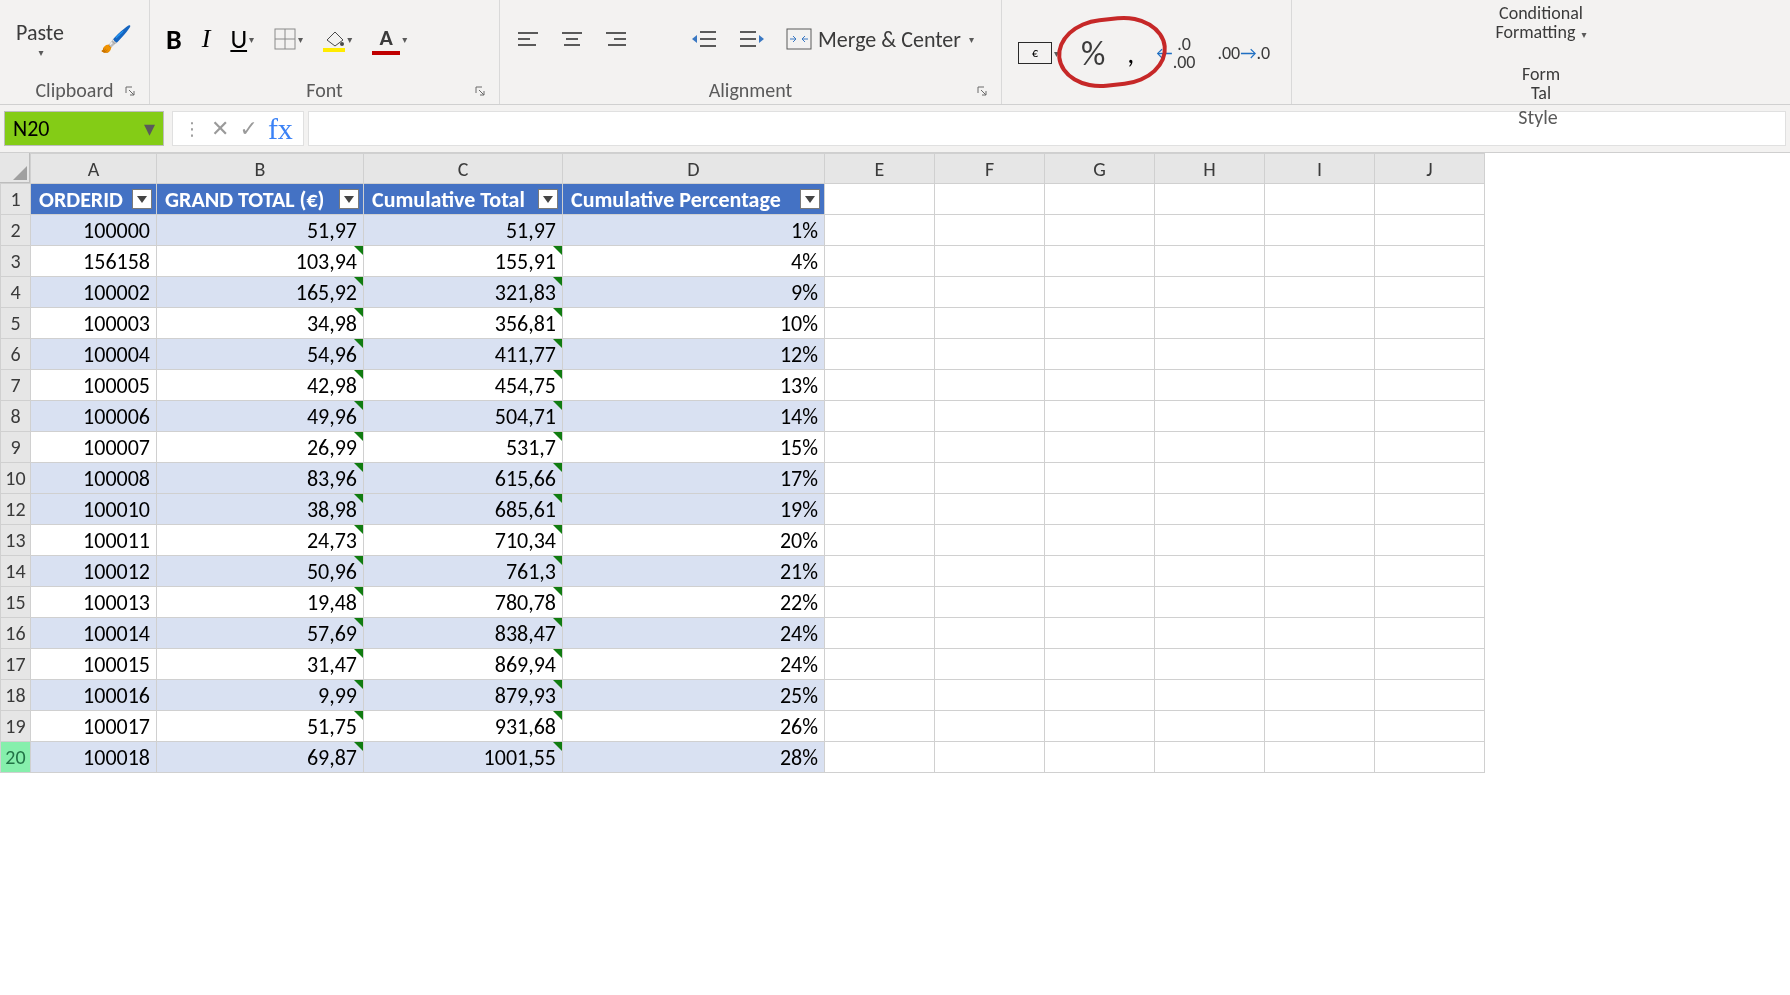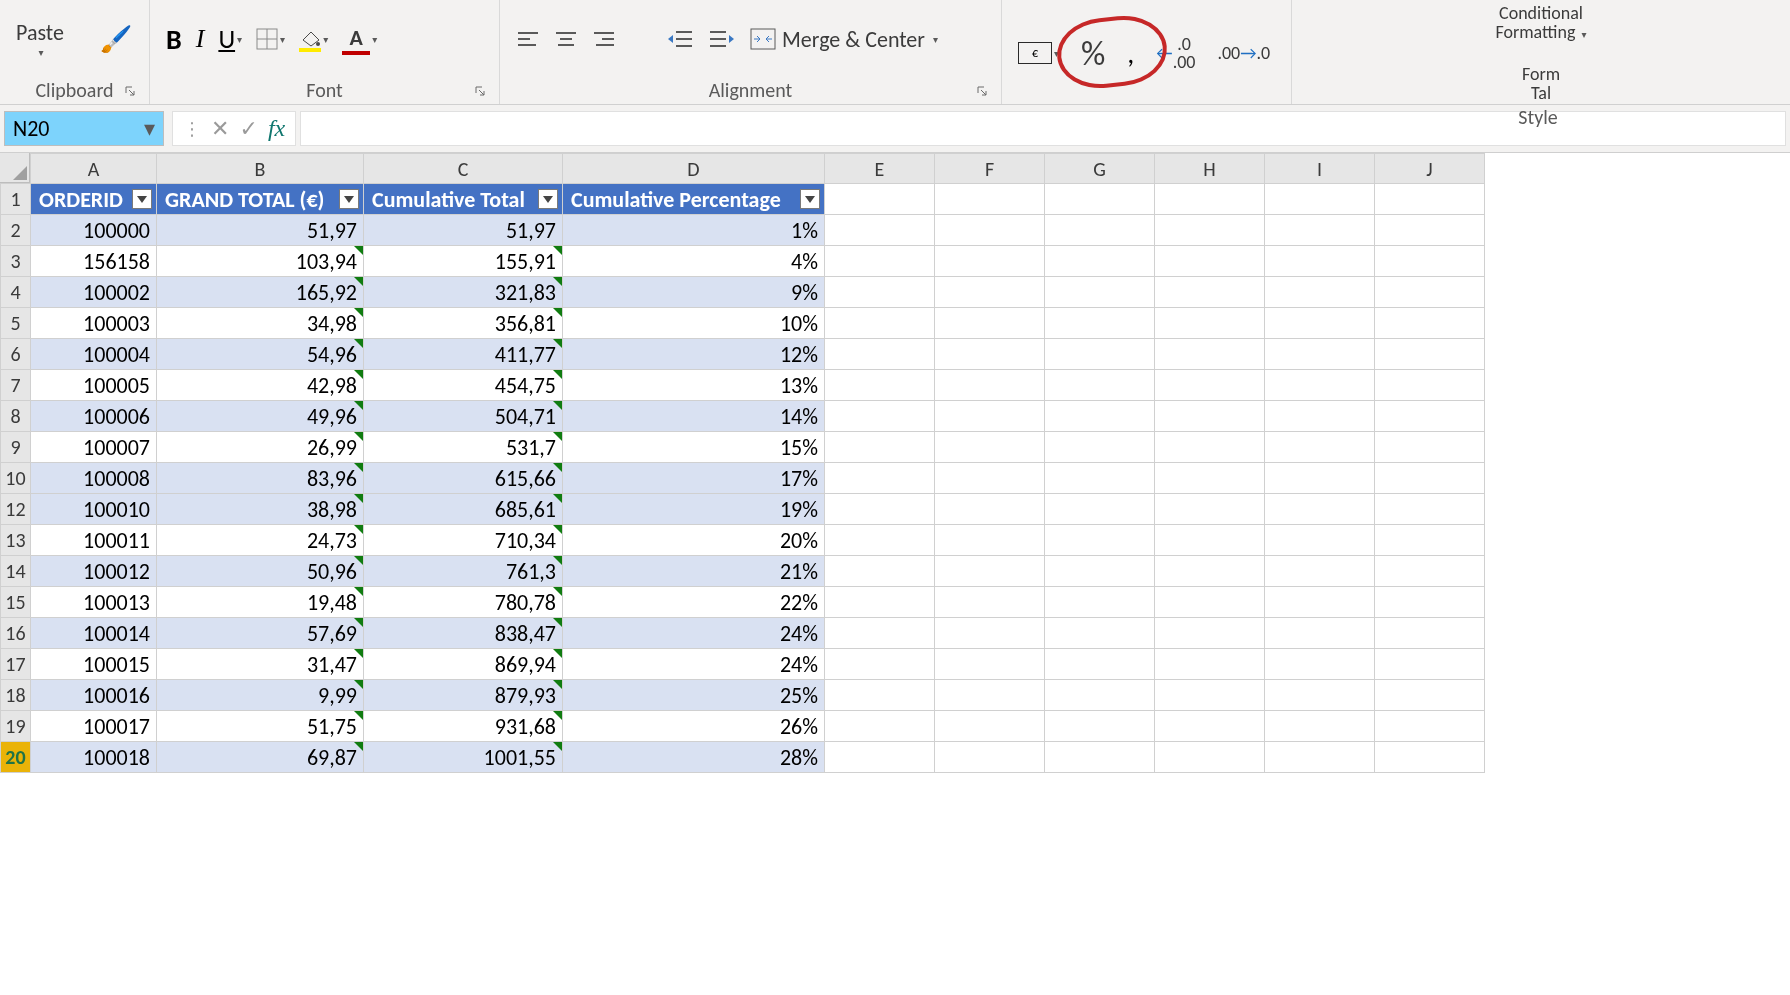--- a/index.html
+++ b/index.html
@@ -1,51 +1,51 @@
 <!DOCTYPE html>
 <html><head>
 <meta charset="utf-8">
 <style>
   * { box-sizing: border-box; margin: 0; padding: 0; font-family: "Segoe UI", Calibri, sans-serif; }
   body { background: #fff; overflow: hidden; width: 1790px; height: 995px; }
 
   
   .ribbon { background: #f3f2f1; border-bottom: 1px solid #d0d0d0; height: 105px; display: flex; align-items: stretch; }
   .ribbon-group { position: relative; display: flex; flex-direction: column; padding: 0 6px; border-right: 1px solid #d9d9d9; }
-  .ribbon-group .tools { flex: 1; display: flex; align-items: center; gap: 6px; padding: 2px 6px 0; }
+  .ribbon-group .tools { flex: 1; display: flex; align-items: center; gap: 12px; padding: 2px 6px 0; }
   .ribbon-group .label-row { height: 28px; display: flex; justify-content: center; align-items: center; font-size: 20px; color: #5a5a5a; position: relative; }
   .ribbon-group .launcher { position: absolute; right: 4px; bottom: 4px; width: 18px; height: 18px; display:flex;align-items:center;justify-content:center;}
   .ribbon-group .launcher svg { width:14px;height:14px; }
 
   .btn { display: inline-flex; align-items: center; justify-content: center; padding: 2px 4px; cursor: pointer; }
   .ribbon .big-btn { flex-direction: column; font-size: 18px; color:#3b3b3b; }
   .caret { font-size: 10px; color:#5a5a5a; margin-left:2px; }
 
   
   .red-circle { position: absolute; border: 4px solid #c62828; border-radius: 50% / 60%; width: 110px; height: 70px; top: -14px; left: -20px; transform: rotate(-6deg); pointer-events: none; }
 
   
   .fbar-row { display: flex; align-items: stretch; height: 48px; border-bottom: 1px solid #cfcfcf; background:#f3f2f1; }
-  .namebox { width: 160px; display:flex; align-items:center; border:1px solid #bdbdbd; background:#7dd3fc; margin:6px 4px; padding:0 8px; font-size:22px; }
+  .namebox { width: 160px; display:flex; align-items:center; border:1px solid #bdbdbd; background:#84cc16; margin:6px 4px; padding:0 8px; font-size:22px; }
   .namebox .dd { margin-left:auto; color:#5a5a5a; }
   .fx-btns { display:flex; align-items:center; gap:10px; padding:0 10px; color:#9a9a9a; border:1px solid #e0e0e0; background:#fff; margin:6px 4px; }
-  .fx-btns .fx { font-style: italic; font-family: "Times New Roman", serif; color:#0f766e; font-size:24px; }
+  .fx-btns .fx { font-family: "Times New Roman", serif; color:#3b82f6; font-size:30px; }
   .formula-input { flex:1; border:1px solid #e0e0e0; background:#fff; margin:6px 4px 6px 0; padding:0 8px; font-size:20px; }
 
   
   .sheet-wrap { position: relative; }
   .corner-select { position:absolute; left:0; top:0; width:30px; height:30px; background:#e6e6e6; border-right:1px solid #bdbdbd; border-bottom:1px solid #bdbdbd; display:flex; align-items:flex-end; justify-content:flex-end; }
   .corner-select::after { content:""; width:0;height:0;border-left:14px solid transparent;border-bottom:14px solid #a0a0a0; margin:2px; }
 
   table.sheet { border-collapse: collapse; table-layout: fixed; }
   table.sheet th, table.sheet td { border: 1px solid #d0d0d0; }
   table.sheet thead th { background:#e6e6e6; font-weight:400; color:#3b3b3b; height:30px; font-size:20px; }
   table.sheet thead th.rowhead { width:30px; }
   table.sheet tbody th.rh { background:#e6e6e6; font-weight:400; text-align:center; font-size:20px; color:#3b3b3b; width:30px; }
-  table.sheet tbody th.rh.sel { background:#eab308; color:#217346; font-weight:700; }
+  table.sheet tbody th.rh.sel { background:#86efac; color:#217346; font-weight:400; }
   table.sheet td { height:31px; font-size:22px; padding:0 6px; text-align:right; vertical-align:middle; position:relative; }
   table.sheet tr.hdr td { background:#4472C4; color:#fff; font-weight:600; text-align:left; padding-left:8px; }
   table.sheet tr.hdr td .fbtn { position:absolute; right:4px; top:50%; transform:translateY(-50%); width:20px;height:20px; background:#fff; border:1px solid #7a7a7a; display:flex;align-items:center;justify-content:center; }
   table.sheet tr.hdr td .fbtn::after { content:""; width:0;height:0;border-left:5px solid transparent;border-right:5px solid transparent;border-top:7px solid #444; }
   .band { background:#D9E1F2; }
   .err-tri { position:absolute; top:0; right:0; width:0;height:0; border-top:9px solid #107c10; border-left:9px solid transparent; }
 
   
   col.c-rh { width:30px; }
   col.c-A { width:126px; }

